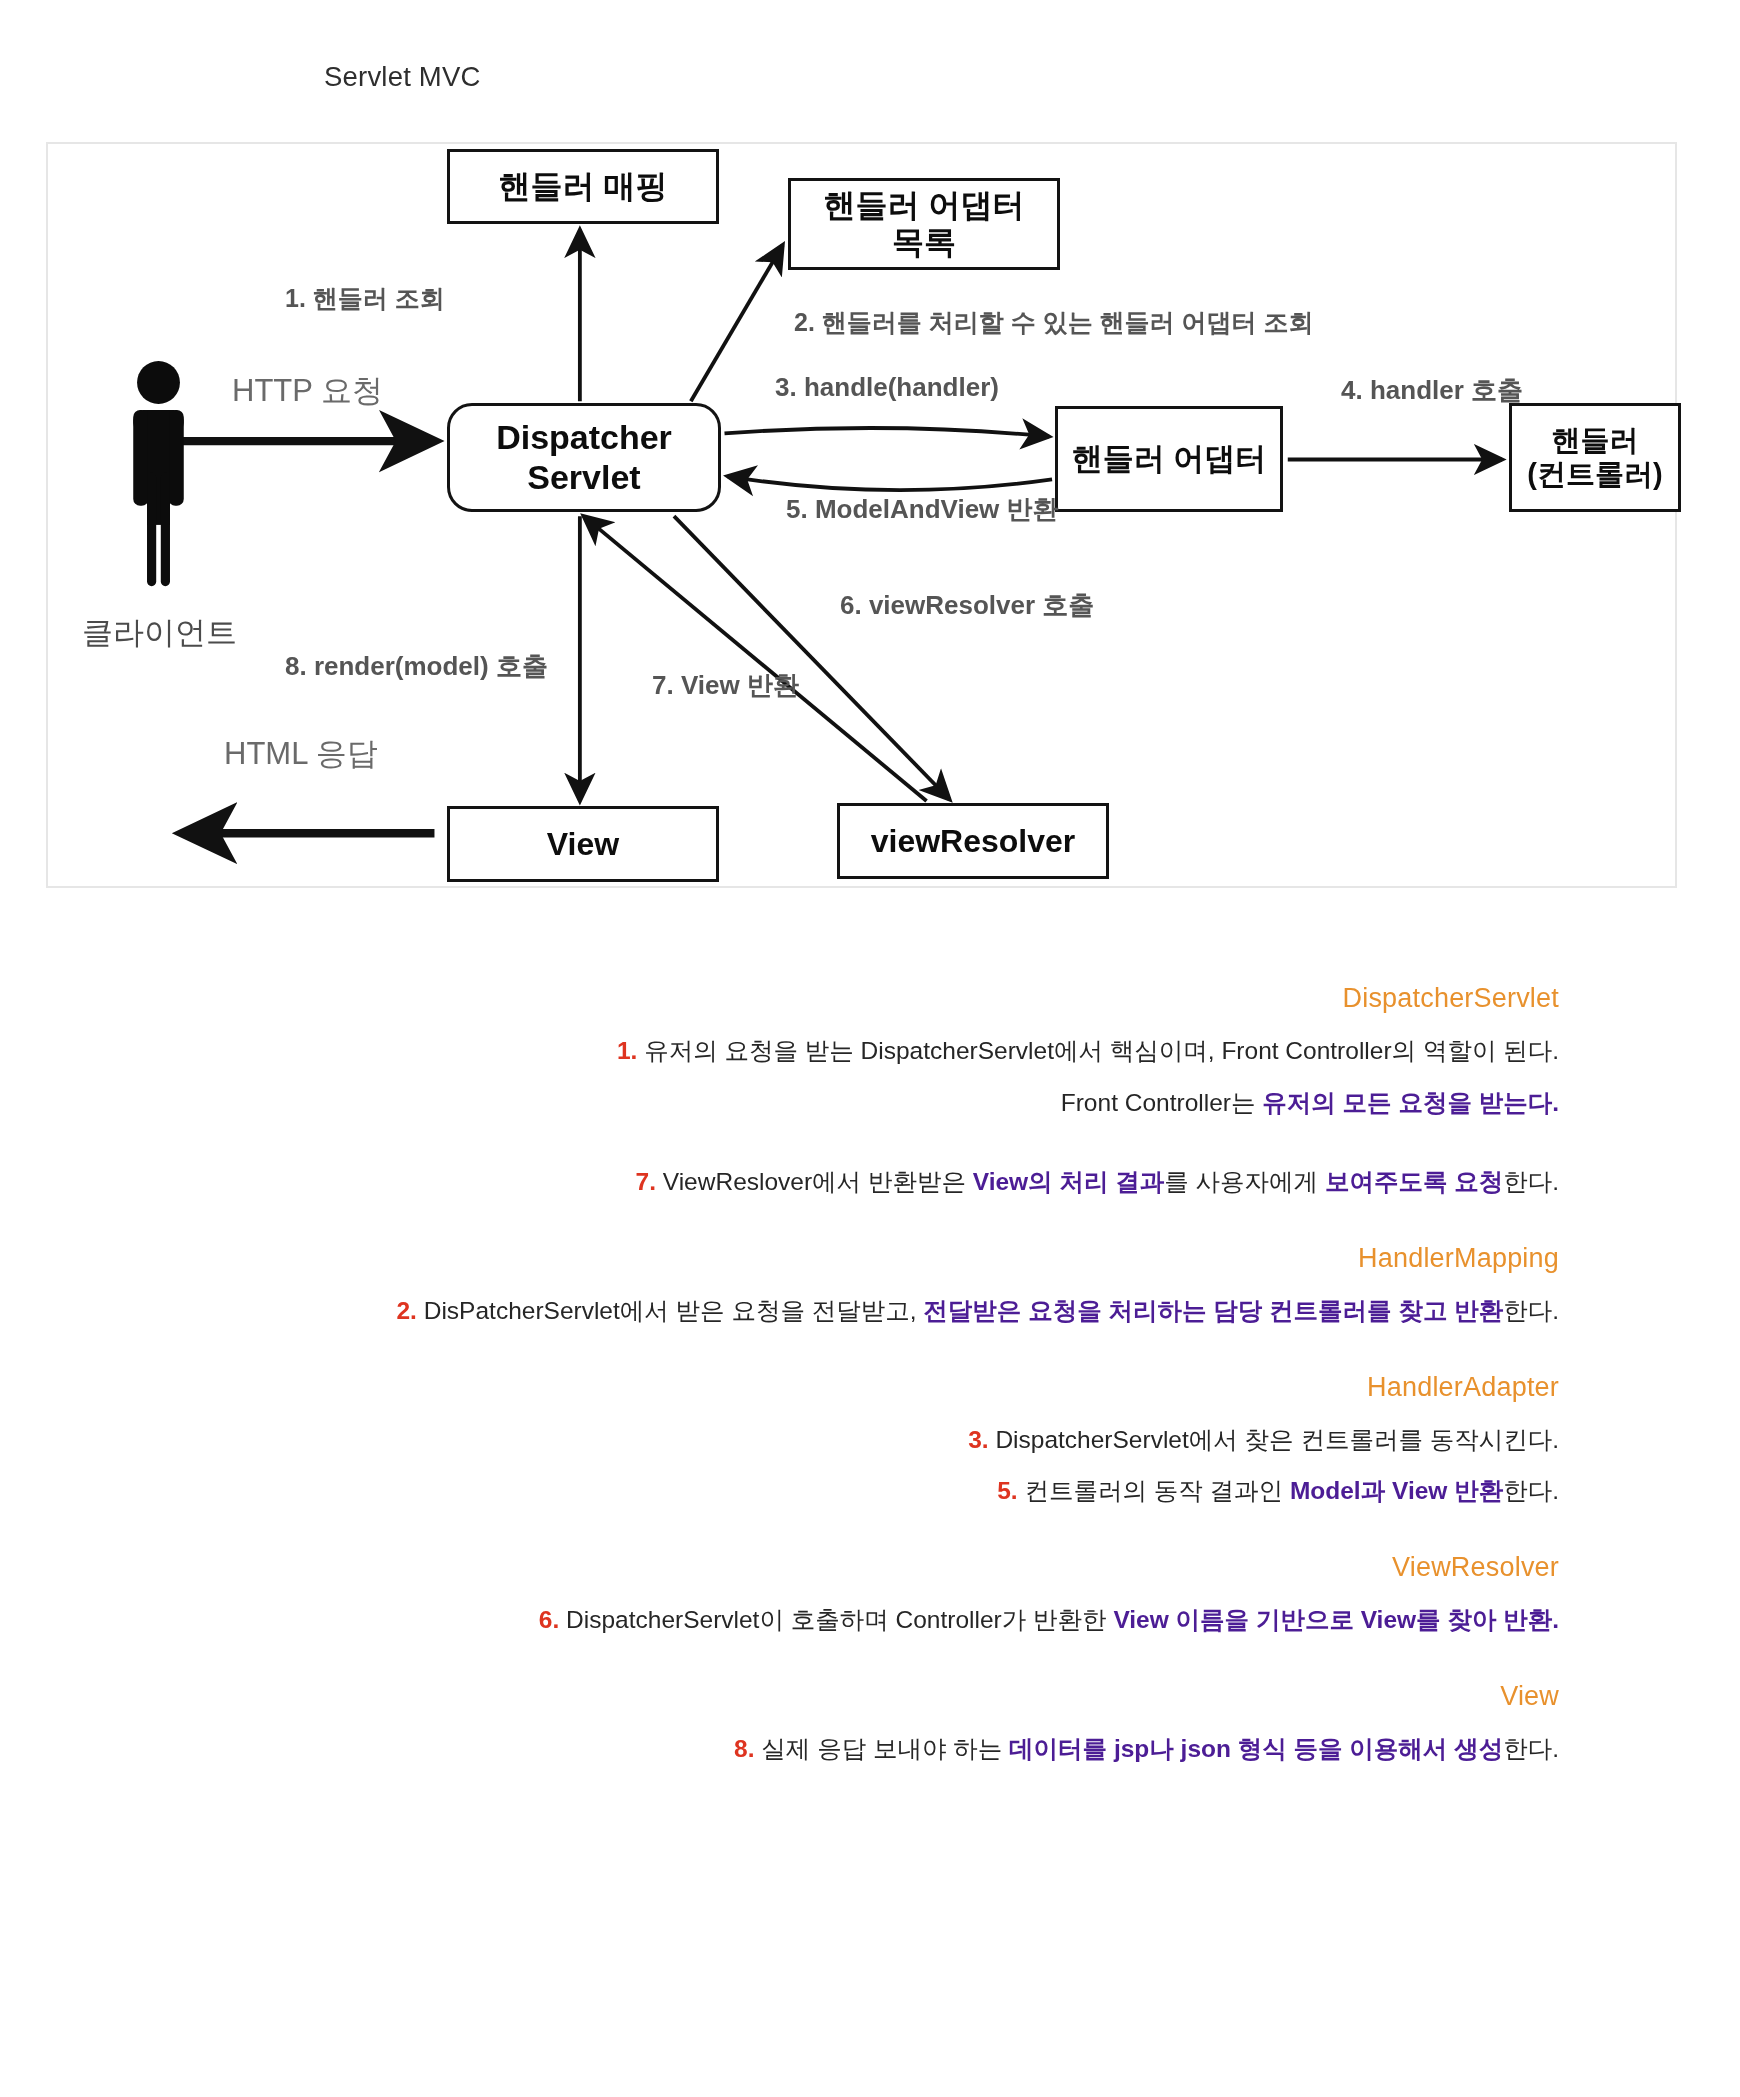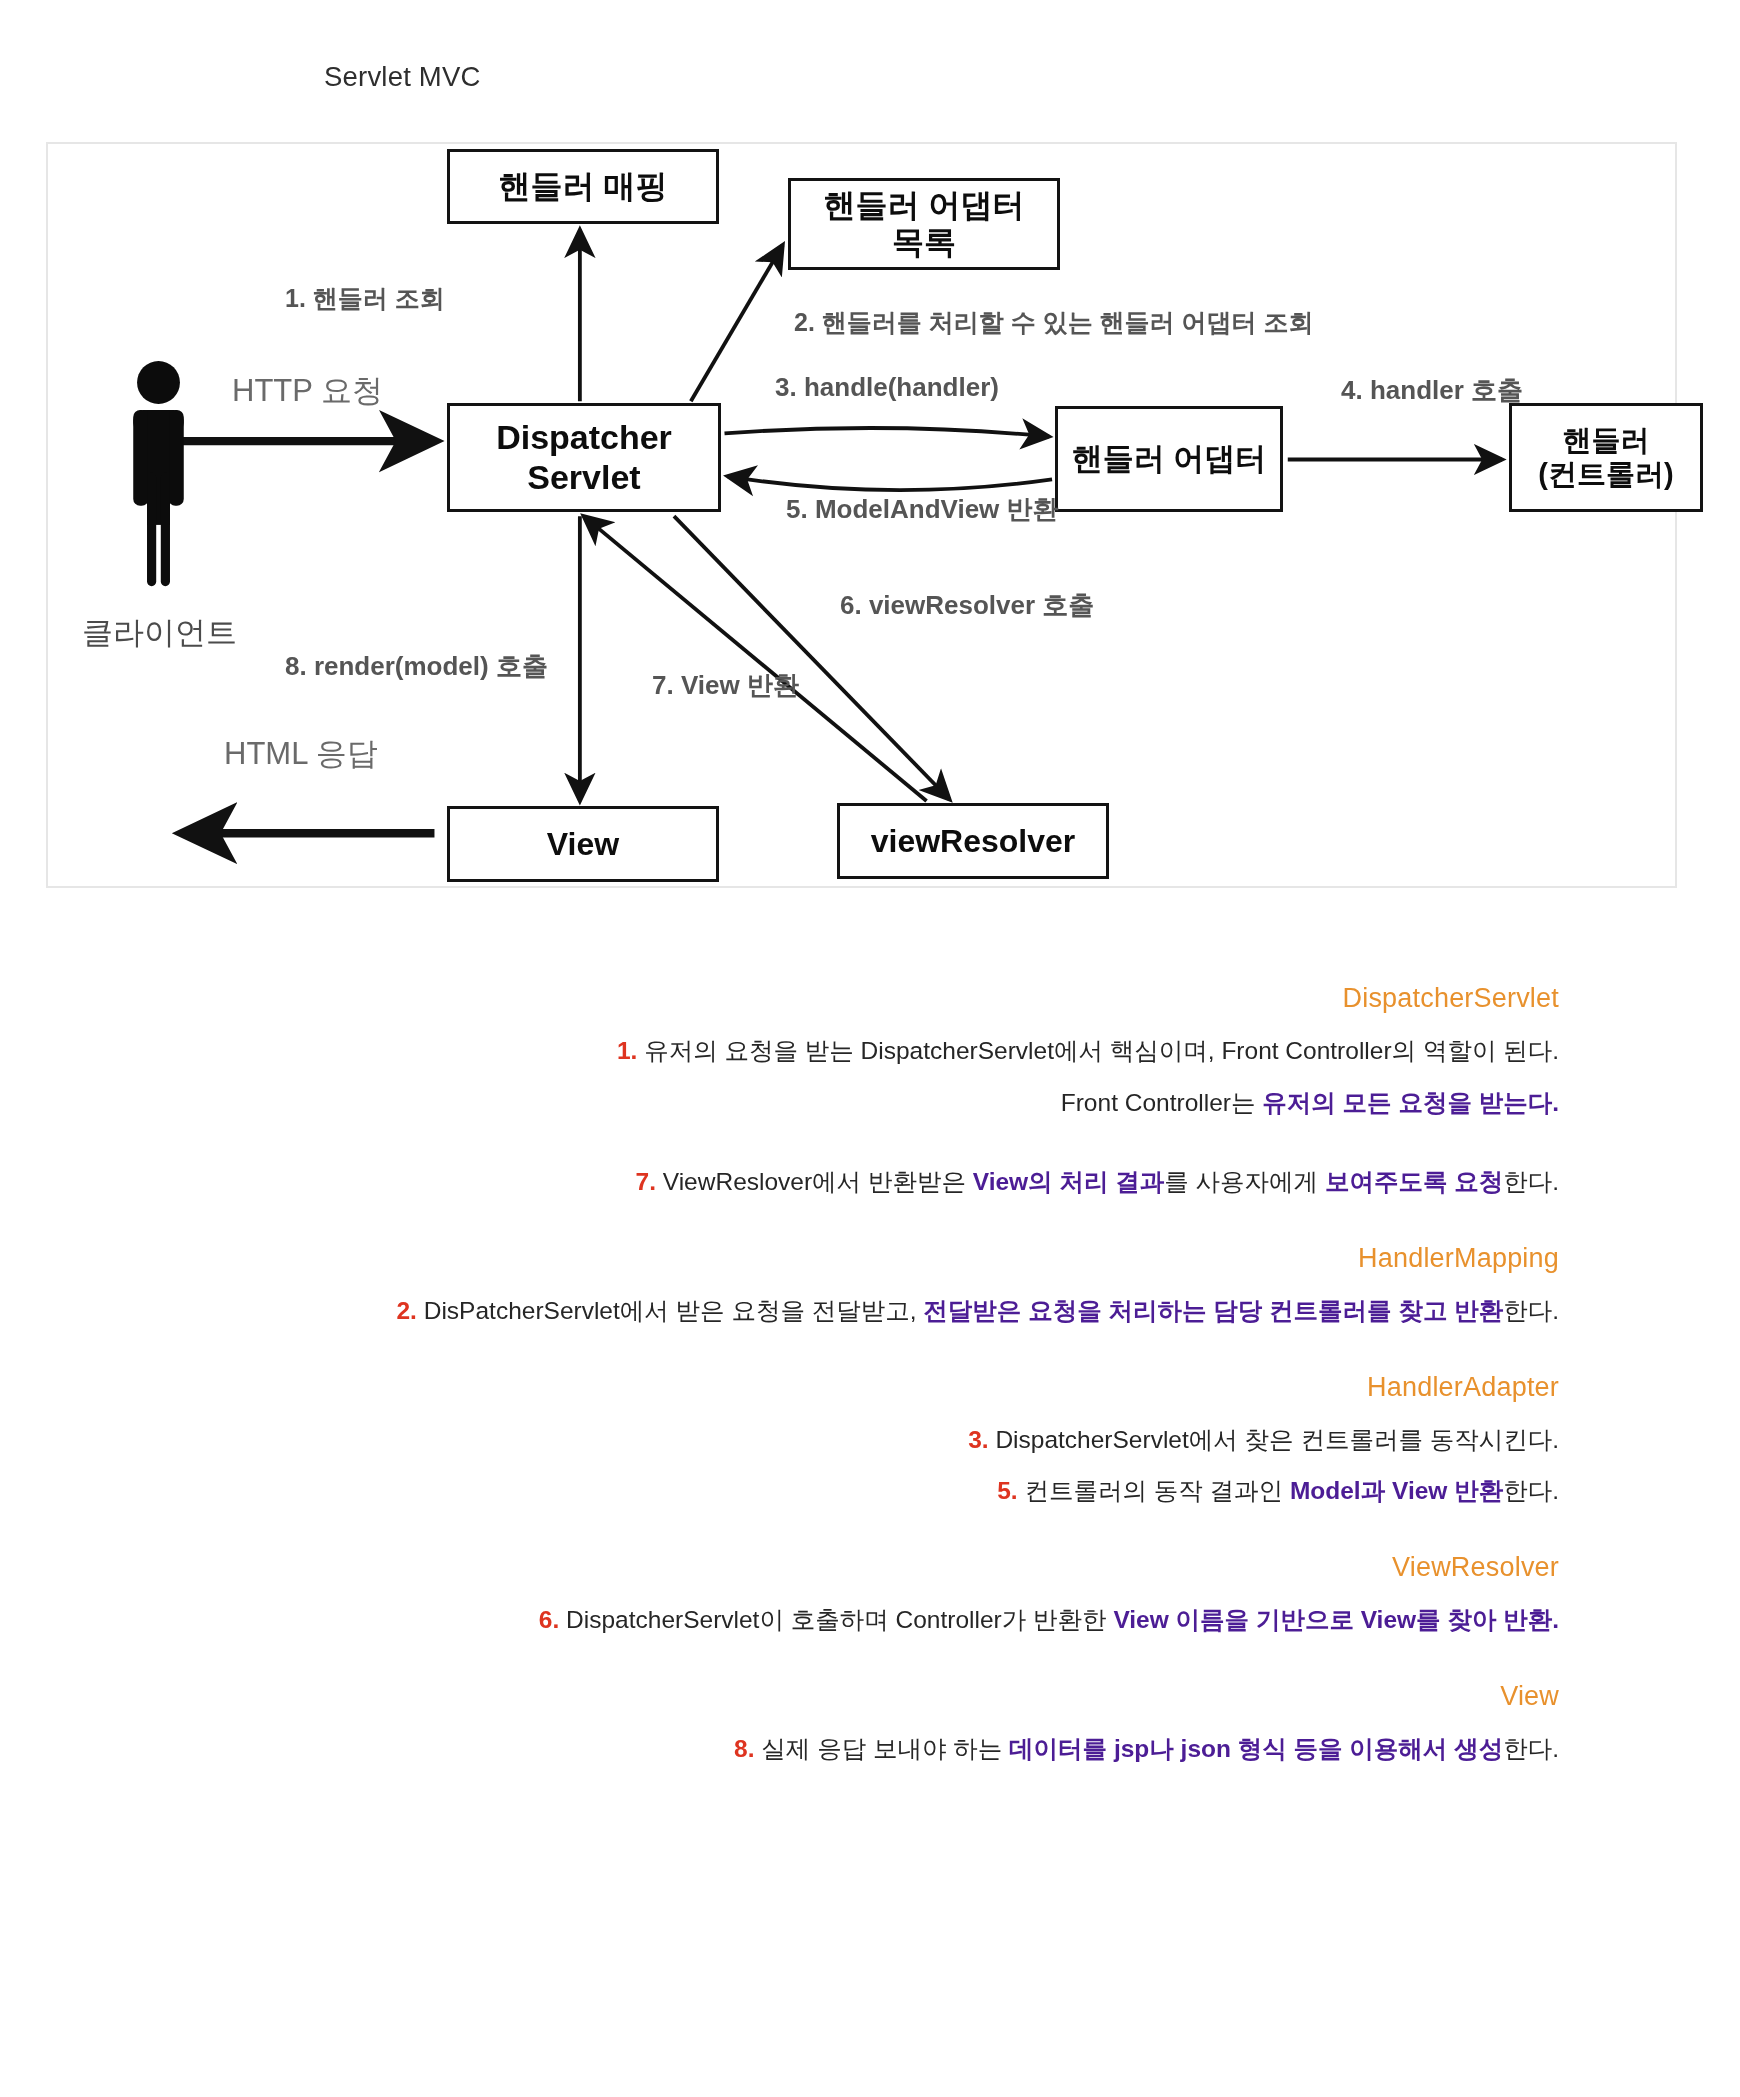--- a/index.html
+++ b/index.html
@@ -62,23 +62,23 @@
     text-align: center;
     font-weight: 700;
     color: #0d0d0d;
     line-height: 1.15;
     z-index: 3;
   }
   .node .node-label { display: block; white-space: pre-line; }
 
   #node-handler-mapping { left: 399px; top: 5.4px;  width: 272px; height: 75px; font-size: 32px; justify-content: center; }
   #node-adapter-list    { left: 740px; top: 34px; width: 272px; height: 92px; font-size: 32px; }
-  #node-dispatcher      { left: 399px; top: 259px; width: 274px; height: 109px; font-size: 34px; }
+  #node-dispatcher      { left: 399px; top: 259px; width: 274px; height: 109px; font-size: 34px; border-radius: 25px; }
   #node-handler-adapter { left: 1007px; top: 262px; width: 228px; height: 106px; font-size: 31px; }
-  #node-handler-ctrl    { left: 1461px; top: 259px; width: 194px; height: 109px; font-size: 29px; align-items: center; }
+  #node-handler-ctrl    { left: 1461px; top: 259px; width: 172px; height: 109px; font-size: 29px; align-items: center; }
   #node-viewresolver    { left: 789px; top: 659px; width: 272px; height: 76px; font-size: 32px; }
   #node-view            { left: 399px; top: 662px; width: 272px; height: 76px; font-size: 32px; }
 
   
   .edge-label {
     position: absolute;
     color: #555555;
     font-weight: 700;
     white-space: nowrap;
     z-index: 4;

